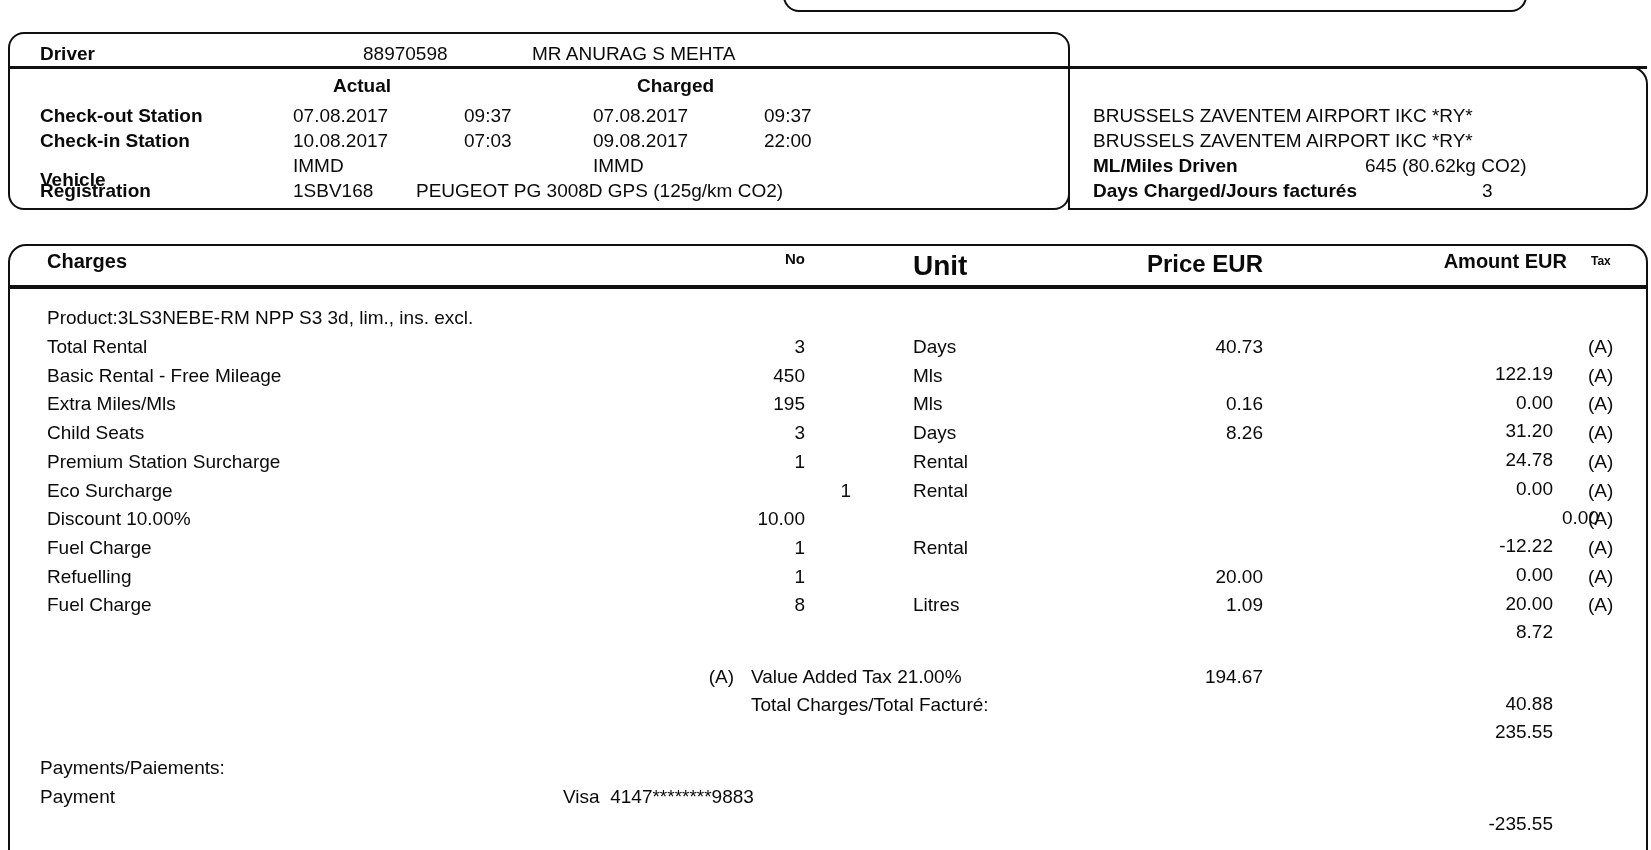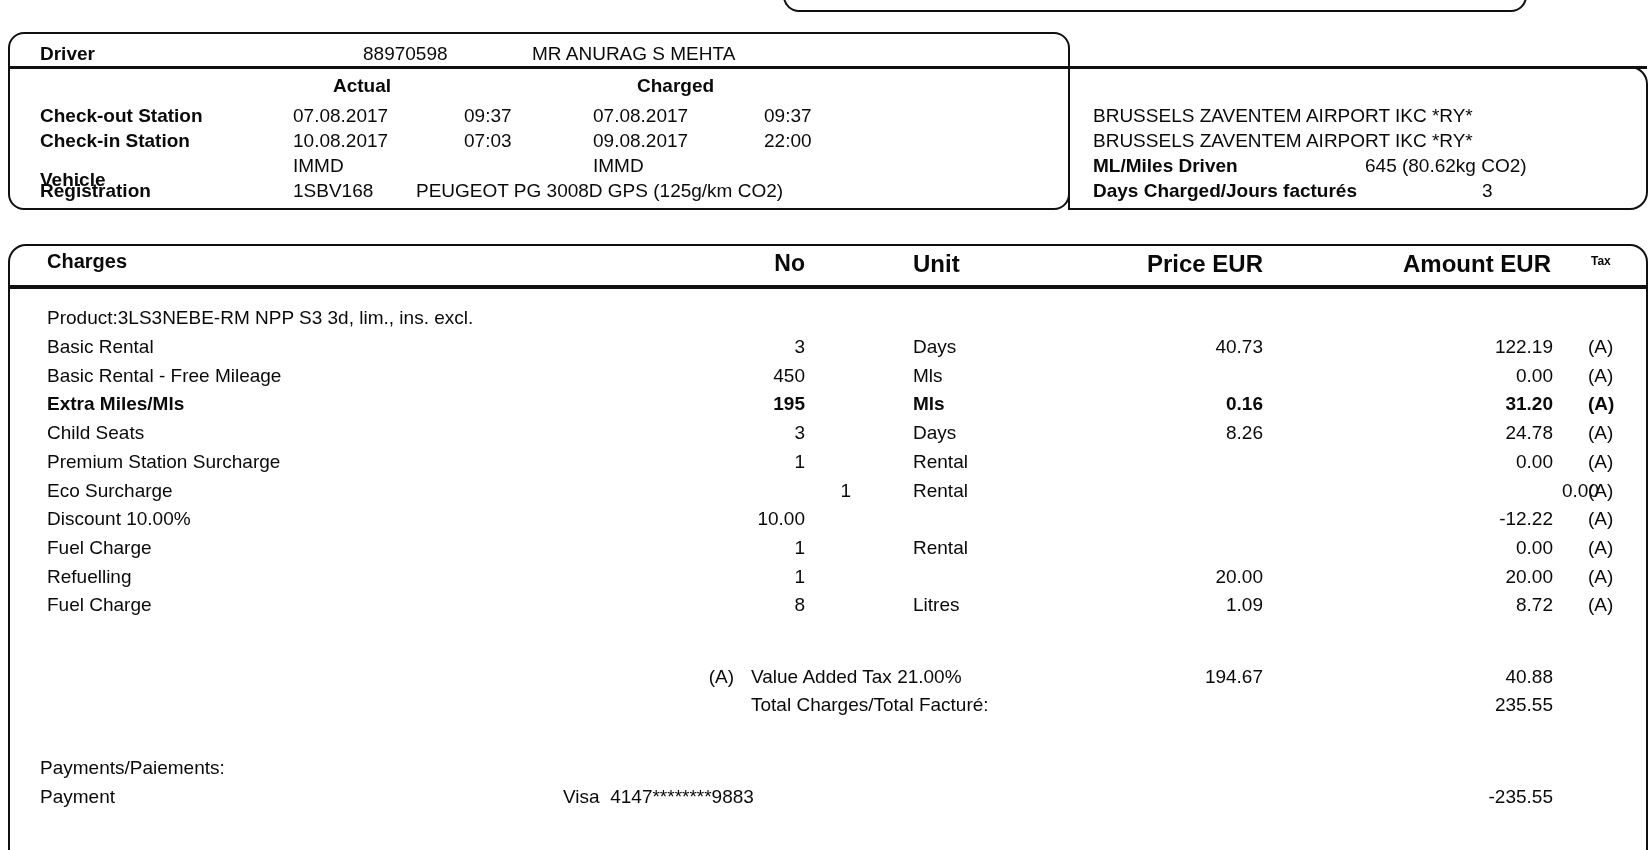--- a/index.html
+++ b/index.html
@@ -18,21 +18,21 @@
   #station-box{left:1068px;top:66px;width:580px;height:144px;border-radius:0 18px 18px 0;}
   #driver-divider{left:9px;top:66px;width:1638px;height:3px;background:#101010;}
   #charges-box{left:8px;top:244px;width:1640px;height:700px;border-radius:18px 18px 0 0;}
   #charges-header-rule{left:10px;top:285px;width:1637px;height:4px;background:#101010;}
   
   .row{position:absolute;left:0;top:0;width:1651px;height:29px;}
   .c-name  {position:absolute;left:47px;white-space:pre;}
   .c-no    {position:absolute;right:846px;white-space:pre;}
   .c-unit  {position:absolute;left:913px;white-space:pre;text-align:center;}
   .c-price {position:absolute;right:388px;white-space:pre;}
-  .c-amount{position:absolute;right:98px;white-space:pre;}
+  .c-amount{position:absolute;right:98px;white-space:pre;margin-top:27px;}
   .c-tax   {position:absolute;left:1588px;white-space:pre;}
 </style>
 </head>
 <body>
 
 <div class="box" id="top-partial-box"></div>
 
 <div class="box" id="driver-box"></div>
 <div class="box" id="station-box"></div>
 <div class="abs" id="driver-divider"></div>
@@ -67,47 +67,47 @@
 <span class="abs" style="left:1093px;top:105px">BRUSSELS ZAVENTEM AIRPORT IKC *RY*</span>
 <span class="abs" style="left:1093px;top:130px">BRUSSELS ZAVENTEM AIRPORT IKC *RY*</span>
 <span class="abs b" style="left:1093px;top:155px">ML/Miles Driven</span>
 <span class="abs" style="left:1365px;top:155px">645 (80.62kg CO2)</span>
 <span class="abs b" style="left:1093px;top:180px">Days Charged/Jours facturés</span>
 <span class="abs" style="left:1482px;top:180px">3</span>
 
 <div class="box" id="charges-box"></div>
 
 <span class="abs b" style="left:47px;top:250px;font-size:20px">Charges</span>
-<span class="abs b" style="right:846px;top:250px;font-size:23px">No</span>
-<span class="abs b" style="left:913px;top:250px;font-size:24px">Unit</span>
+<span class="abs b" style="right:846px;top:250px;font-size:15px">No</span>
+<span class="abs b" style="left:913px;top:250px;font-size:28px">Unit</span>
 <span class="abs b" style="right:388px;top:250px;font-size:24px">Price EUR</span>
-<span class="abs b" style="right:100px;top:250px;font-size:24px">Amount EUR</span>
+<span class="abs b" style="right:84px;top:250px;font-size:20px">Amount EUR</span>
 <span class="abs b" style="left:1591px;top:254px;font-size:12px">Tax</span>
 <div class="abs" id="charges-header-rule"></div>
 
 <span class="abs" style="left:47px;top:307px">Product:3LS3NEBE-RM NPP S3 3d, lim., ins. excl.</span>
 
 <div id="charge-rows">
     <div class="row" style="top: 336px;">
-    <span class="c-name">Basic Rental</span>
+    <span class="c-name">Total Rental</span>
     <span class="c-no">3</span>
     <span class="c-unit">Days</span>
     <span class="c-price">40.73</span>
     <span class="c-amount">122.19</span>
     <span class="c-tax">(A)</span>
   </div>
     <div class="row" style="top: 365px;">
     <span class="c-name">Basic Rental - Free Mileage</span>
     <span class="c-no">450</span>
     <span class="c-unit">Mls</span>
     <span class="c-price"></span>
     <span class="c-amount">0.00</span>
     <span class="c-tax">(A)</span>
   </div>
-    <div class="row" style="top: 393px; font-weight: bold;">
+    <div class="row" style="top: 393px;">
     <span class="c-name">Extra Miles/Mls</span>
     <span class="c-no">195</span>
     <span class="c-unit">Mls</span>
     <span class="c-price">0.16</span>
     <span class="c-amount">31.20</span>
     <span class="c-tax">(A)</span>
   </div>
     <div class="row" style="top: 422px;">
     <span class="c-name">Child Seats</span>
     <span class="c-no">3</span>

